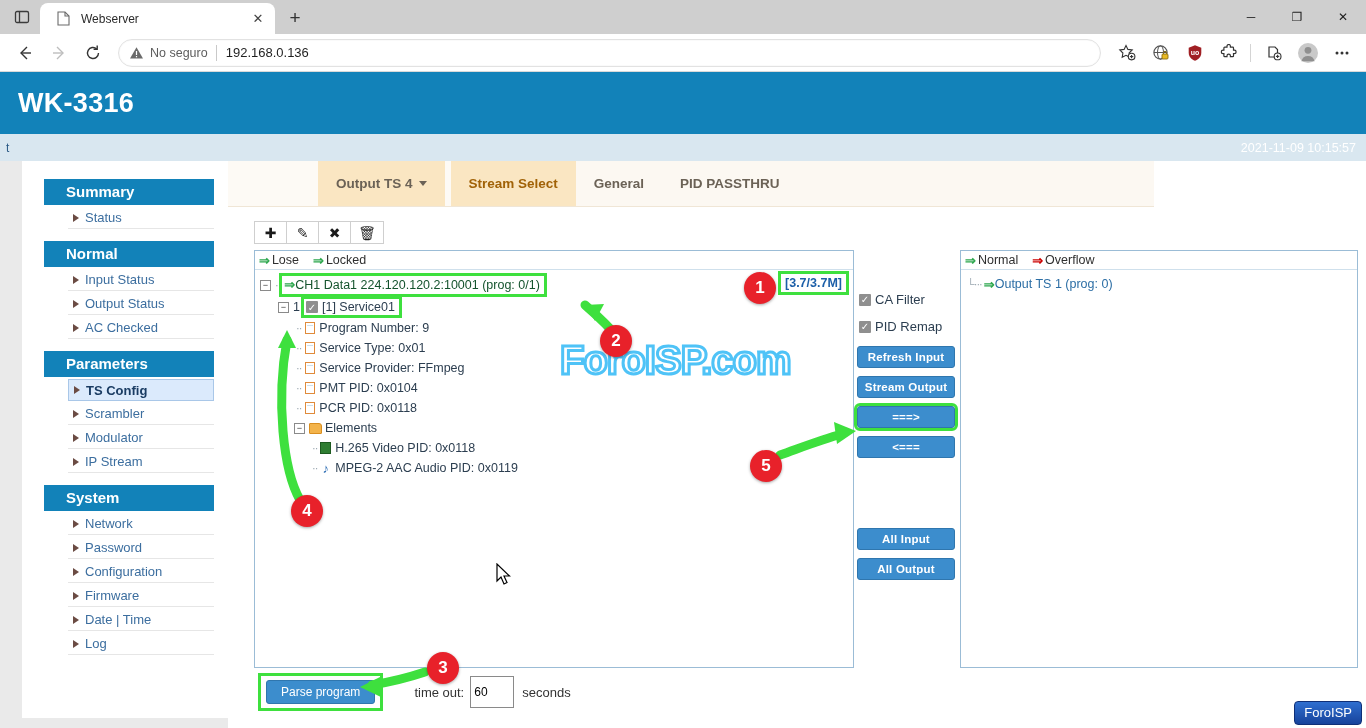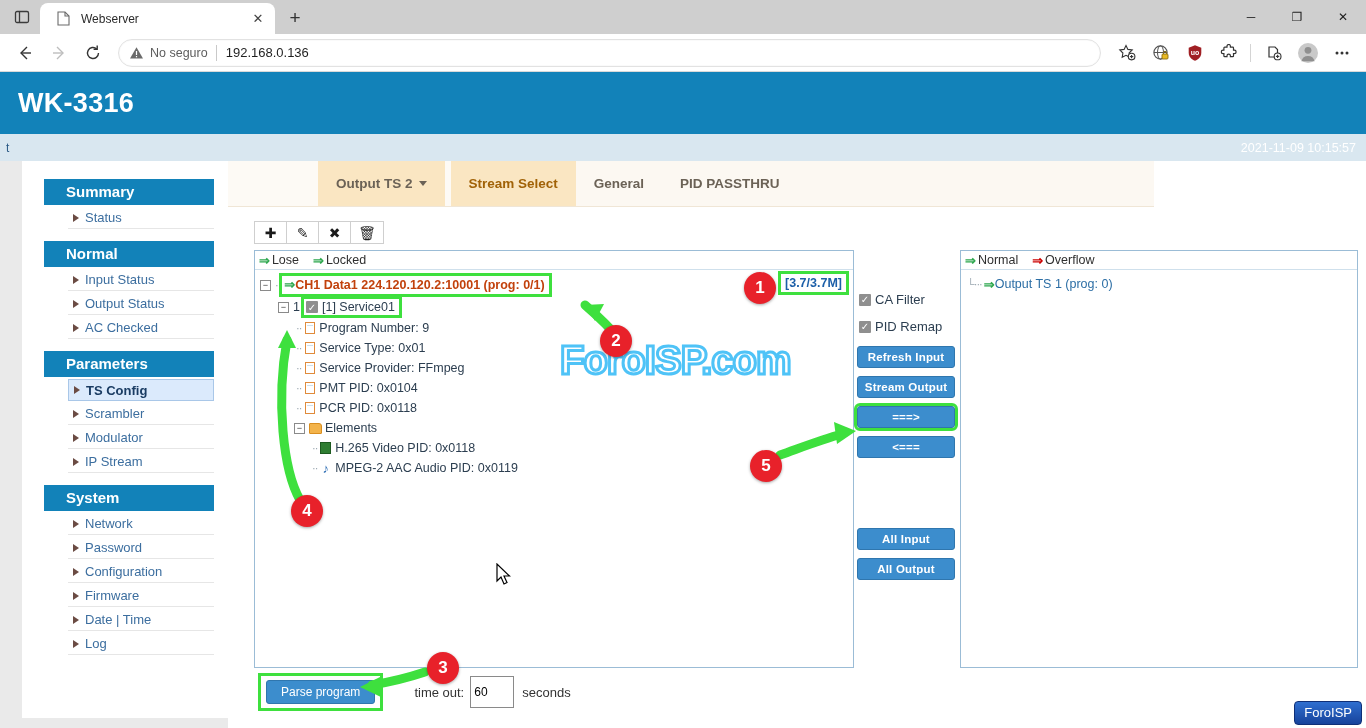--- a/index.html
+++ b/index.html
@@ -282,22 +282,22 @@
     width: 11px; height: 11px;
     border: 1px solid #8a8a8a;
     background: #fff;
     font-size: 9px; line-height: 9px;
     display: flex; align-items: center; justify-content: center;
     color: #333; margin-right: 4px;
     flex: 0 0 auto;
   }
   .dots { color: #9aa7b0; font-size: 11px; letter-spacing:-1px; margin-right:2px; }
   .root-lbl {
-    color: #c2410c;
-    font-weight: bold;
+    color: #14532d;
+    font-weight: normal;
     font-size: 12.5px;
   }
   .hl-green {
     outline: 3px solid #3ee03e;
     display: inline-block;
   }
   .chk {
     width: 12px; height: 12px;
     background: #8f8f8f;
     display: inline-flex;
@@ -668,21 +668,21 @@
         </div>
         <div class="sb-gap"></div>
       </div>
   </div>
 
   <div class="main">
 
     <div class="tabs-row" id="tabs-row">
         <div class="tab-spacer"></div>
         <div class="tab tabbg">
-          <span>Output TS 2</span>
+          <span>Output TS 4</span>
           <span class="tab-caret"></span>
         </div>
         <div class="tab-gap"></div>
         <div class="tab tabbg active">
           <span>Stream Select</span>
         </div>
         <div class="tab plain">
           <span>General</span>
         </div>
         <div class="tab plain">

